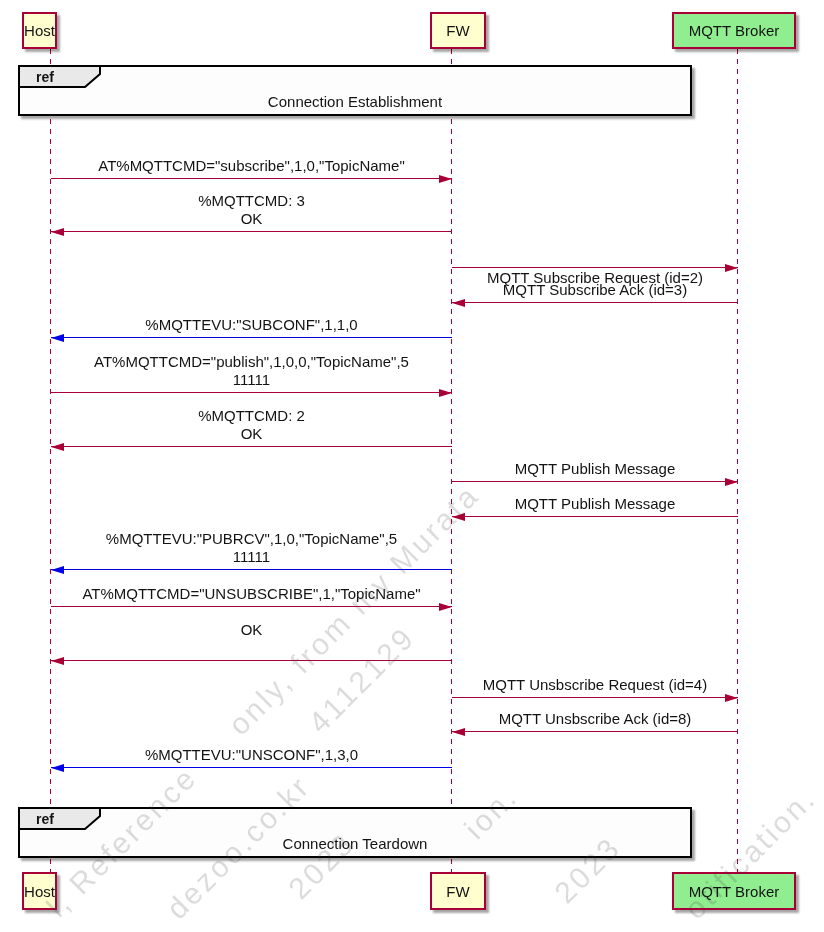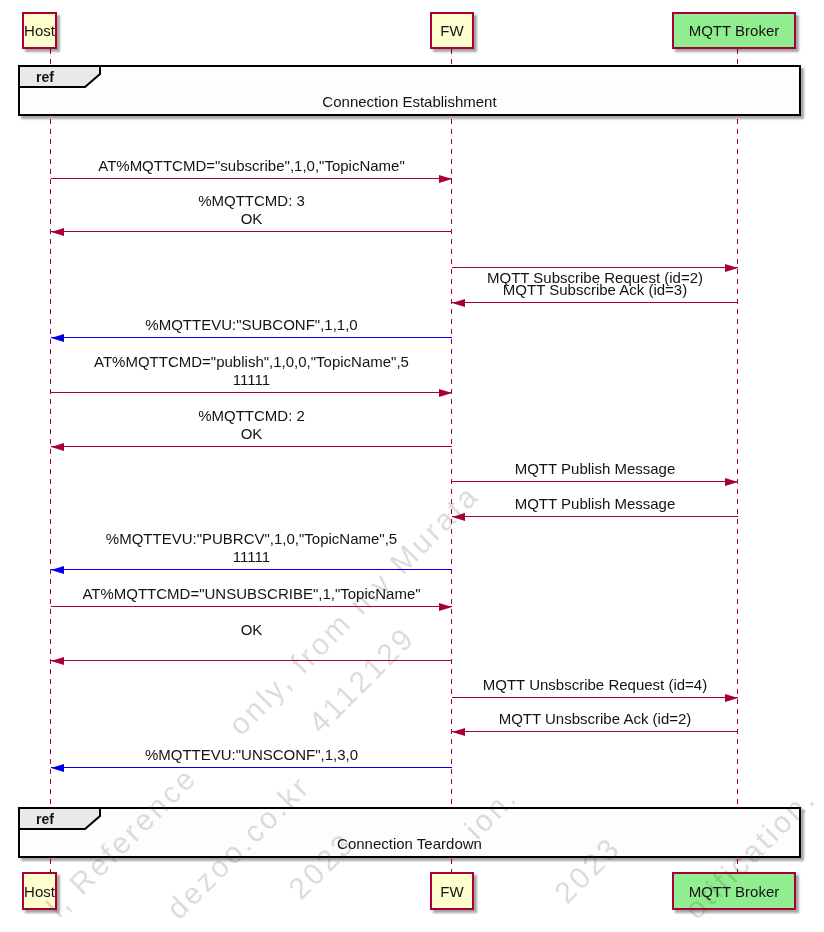--- a/index.html
+++ b/index.html
@@ -15,25 +15,25 @@
   .ll-host{left:50px;} .ll-fw{left:451px;} .ll-broker{left:737px;}
   
   .pbox{
     position:absolute;z-index:4;display:flex;align-items:center;justify-content:center;
     border:2px solid #A80036;background:#FEFECE;font-size:15px;
     box-shadow:3px 3px 2px rgba(0,0,0,0.35);box-sizing:border-box;
   }
   .p-top{top:12px;height:37px;}
   .p-bottom{top:872px;height:38px;}
   .p-host{left:22px;width:35px;}
-  .p-fw{left:430px;width:44px;}
+  .p-fw{left:430px;width:56px;}
   .p-broker{left:672px;width:124px;}
   
   .frame{
-    position:absolute;left:18px;width:783px;height:51px;z-index:2;box-sizing:border-box;
+    position:absolute;left:18px;width:674px;height:51px;z-index:2;box-sizing:border-box;
     background:#FDFDFD;border:2px solid #000;box-shadow:3px 3px 2px rgba(0,0,0,0.35);
   }
   .frame1{top:65px;} .frame2{top:807px;}
   .penta{position:absolute;left:-2px;top:-2px;}
   .penta-label{position:absolute;left:16px;top:2px;font-weight:bold;font-size:14px;}
   .frame-title{position:absolute;left:0;right:0;top:26px;text-align:center;font-size:15px;}
   
   .msg-label{position:absolute;z-index:3;text-align:center;font-size:15px;line-height:18px;white-space:nowrap;}
   .msg-line{position:absolute;z-index:3;height:0;border-top:1.4px solid;}
   .msg-head{position:absolute;z-index:3;width:0;height:0;border-top:4px solid transparent;border-bottom:4px solid transparent;}
@@ -133,21 +133,21 @@
         <div>OK</div>
       </div>
       <div class="msg-line" style="left: 51px; width: 401px; top: 660px; border-top: 1.4px solid rgb(168, 0, 54);"></div>
       <div class="msg-head" style="top: 656.5px; left: 51px; border-right: 13px solid rgb(168, 0, 54);"></div>
       <div class="msg-label" style="left: 456px; width: 278px; top: 676px;">
         <div>MQTT Unsbscribe Request (id=4)</div>
       </div>
       <div class="msg-line" style="left: 452px; width: 286px; top: 697px; border-top: 1.4px solid rgb(168, 0, 54);"></div>
       <div class="msg-head" style="top: 693.5px; left: 725px; border-left: 13px solid rgb(168, 0, 54);"></div>
       <div class="msg-label" style="left: 456px; width: 278px; top: 710px;">
-        <div>MQTT Unsbscribe Ack (id=2)</div>
+        <div>MQTT Unsbscribe Ack (id=8)</div>
       </div>
       <div class="msg-line" style="left: 452px; width: 286px; top: 731px; border-top: 1.4px solid rgb(168, 0, 54);"></div>
       <div class="msg-head" style="top: 727.5px; left: 452px; border-right: 13px solid rgb(168, 0, 54);"></div>
       <div class="msg-label" style="left: 55px; width: 393px; top: 746px;">
         <div>%MQTTEVU:"UNSCONF",1,3,0</div>
       </div>
       <div class="msg-line" style="left: 51px; width: 401px; top: 767px; border-top: 1.4px solid rgb(0, 0, 232);"></div>
       <div class="msg-head" style="top: 763.5px; left: 51px; border-right: 13px solid rgb(0, 0, 232);"></div>
     </div>
 

